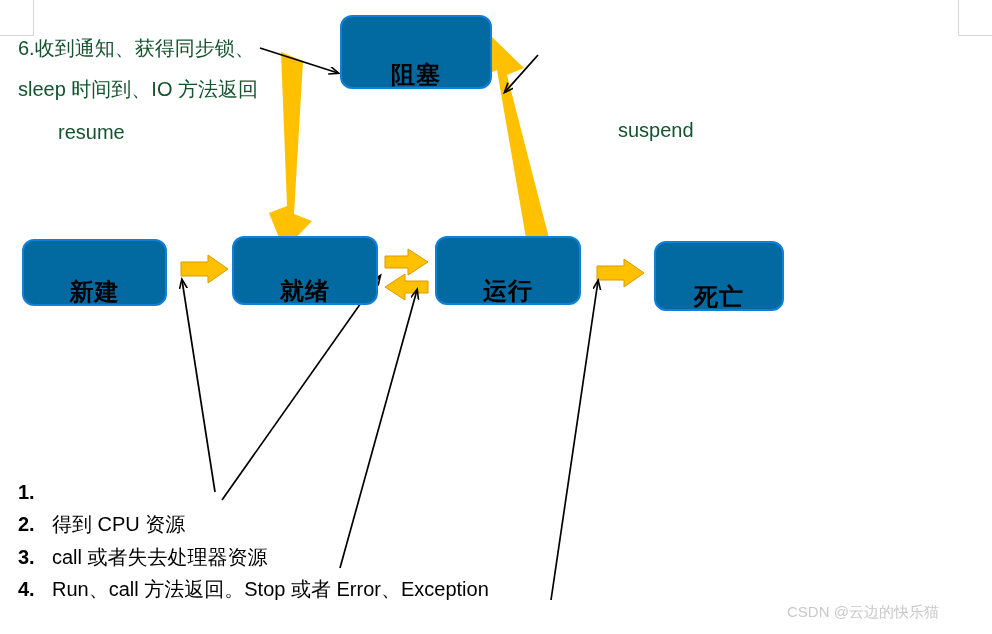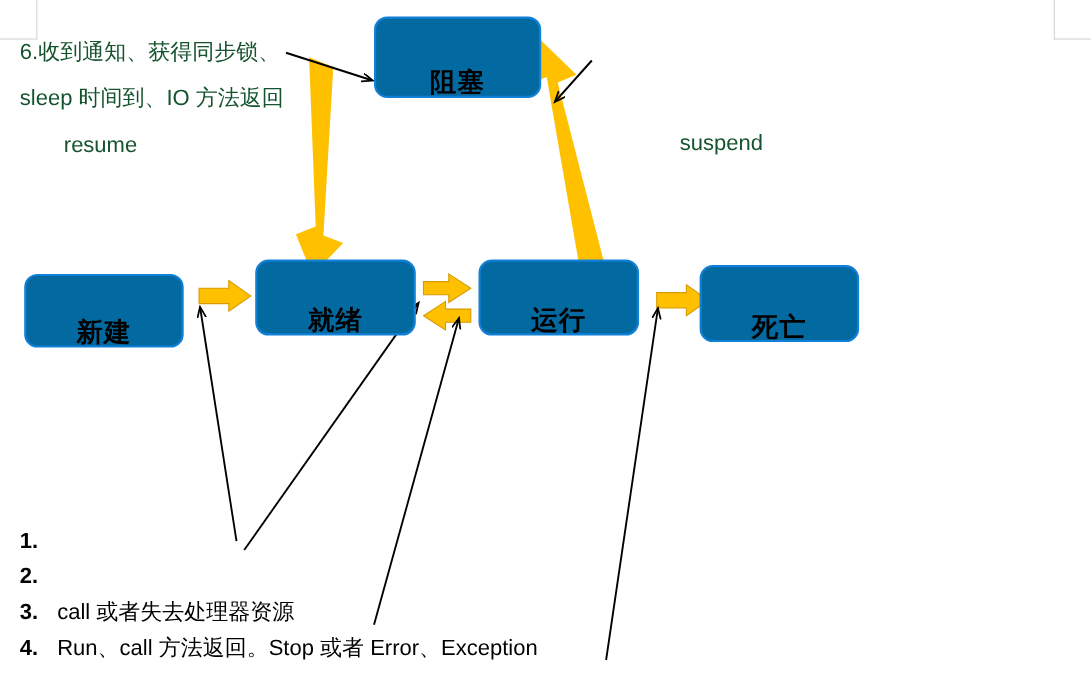--- a/index.html
+++ b/index.html
@@ -137,53 +137,55 @@
 
     <path d="M340,568 L417,290" fill="none" stroke="#000000" stroke-width="1.7" marker-end="url(#thin-head)"></path>
 
     <path d="M551,600 L598,281" fill="none" stroke="#000000" stroke-width="1.7" marker-end="url(#thin-head)"></path>
   </svg>
 
   <div class="state-box" style="left:340px; top:15px; width:152px; height:74px;">
     <span class="state-label">阻塞</span>
   </div>
 
-  <div class="state-box" style="left:22px; top:239px; width:145px; height:67px;margin-top:10px;">
+  <div class="state-box" style="left:22px; top:239px; width:145px; height:67px;">
     <span class="state-label">新建</span>
   </div>
 
   <div class="state-box" style="left:435px; top:236px; width:146px; height:69px;">
     <span class="state-label">运行</span>
   </div>
 
   <div class="state-box" style="left:232px; top:236px; width:146px; height:69px;">
     <span class="state-label">就绪</span>
   </div>
 
-  <div class="state-box" style="left:636px; top:241px; width:145px; height:70px;">
+  <div class="state-box" style="left:654px; top:241px; width:130px; height:70px;">
     <span class="state-label">死亡</span>
   </div>
 
   <div class="note" style="left:18px; top:33px;">6.收到通知、获得同步锁、</div>
   <div class="note" style="left:18px; top:74px;">sleep 时间到、IO 方法返回</div>
   <div class="note" style="left:18px; top:117px;margin-left:40px;">resume</div>
 
   <div class="note" style="left:618px; top:115px;">suspend</div>
 
   <div class="legend" style="left:18px; top:476px;">
     <div class="legend-row">
       <span class="legend-num">1.</span>
     </div>
     <div class="legend-row">
       <span class="legend-num">2.</span>
+      <span>得到 CPU 资源</span>
     </div>
     <div class="legend-row">
       <span class="legend-num">3.</span>
       <span>call 或者失去处理器资源</span>
     </div>
     <div class="legend-row">
       <span class="legend-num">4.</span>
       <span>Run、call 方法返回。Stop 或者 Error、Exception</span>
     </div>
   </div>
 
+  <div class="watermark" style="left:787px; top:603px;">CSDN @云边的快乐猫</div>
 
 </div>
 
 </body></html>

